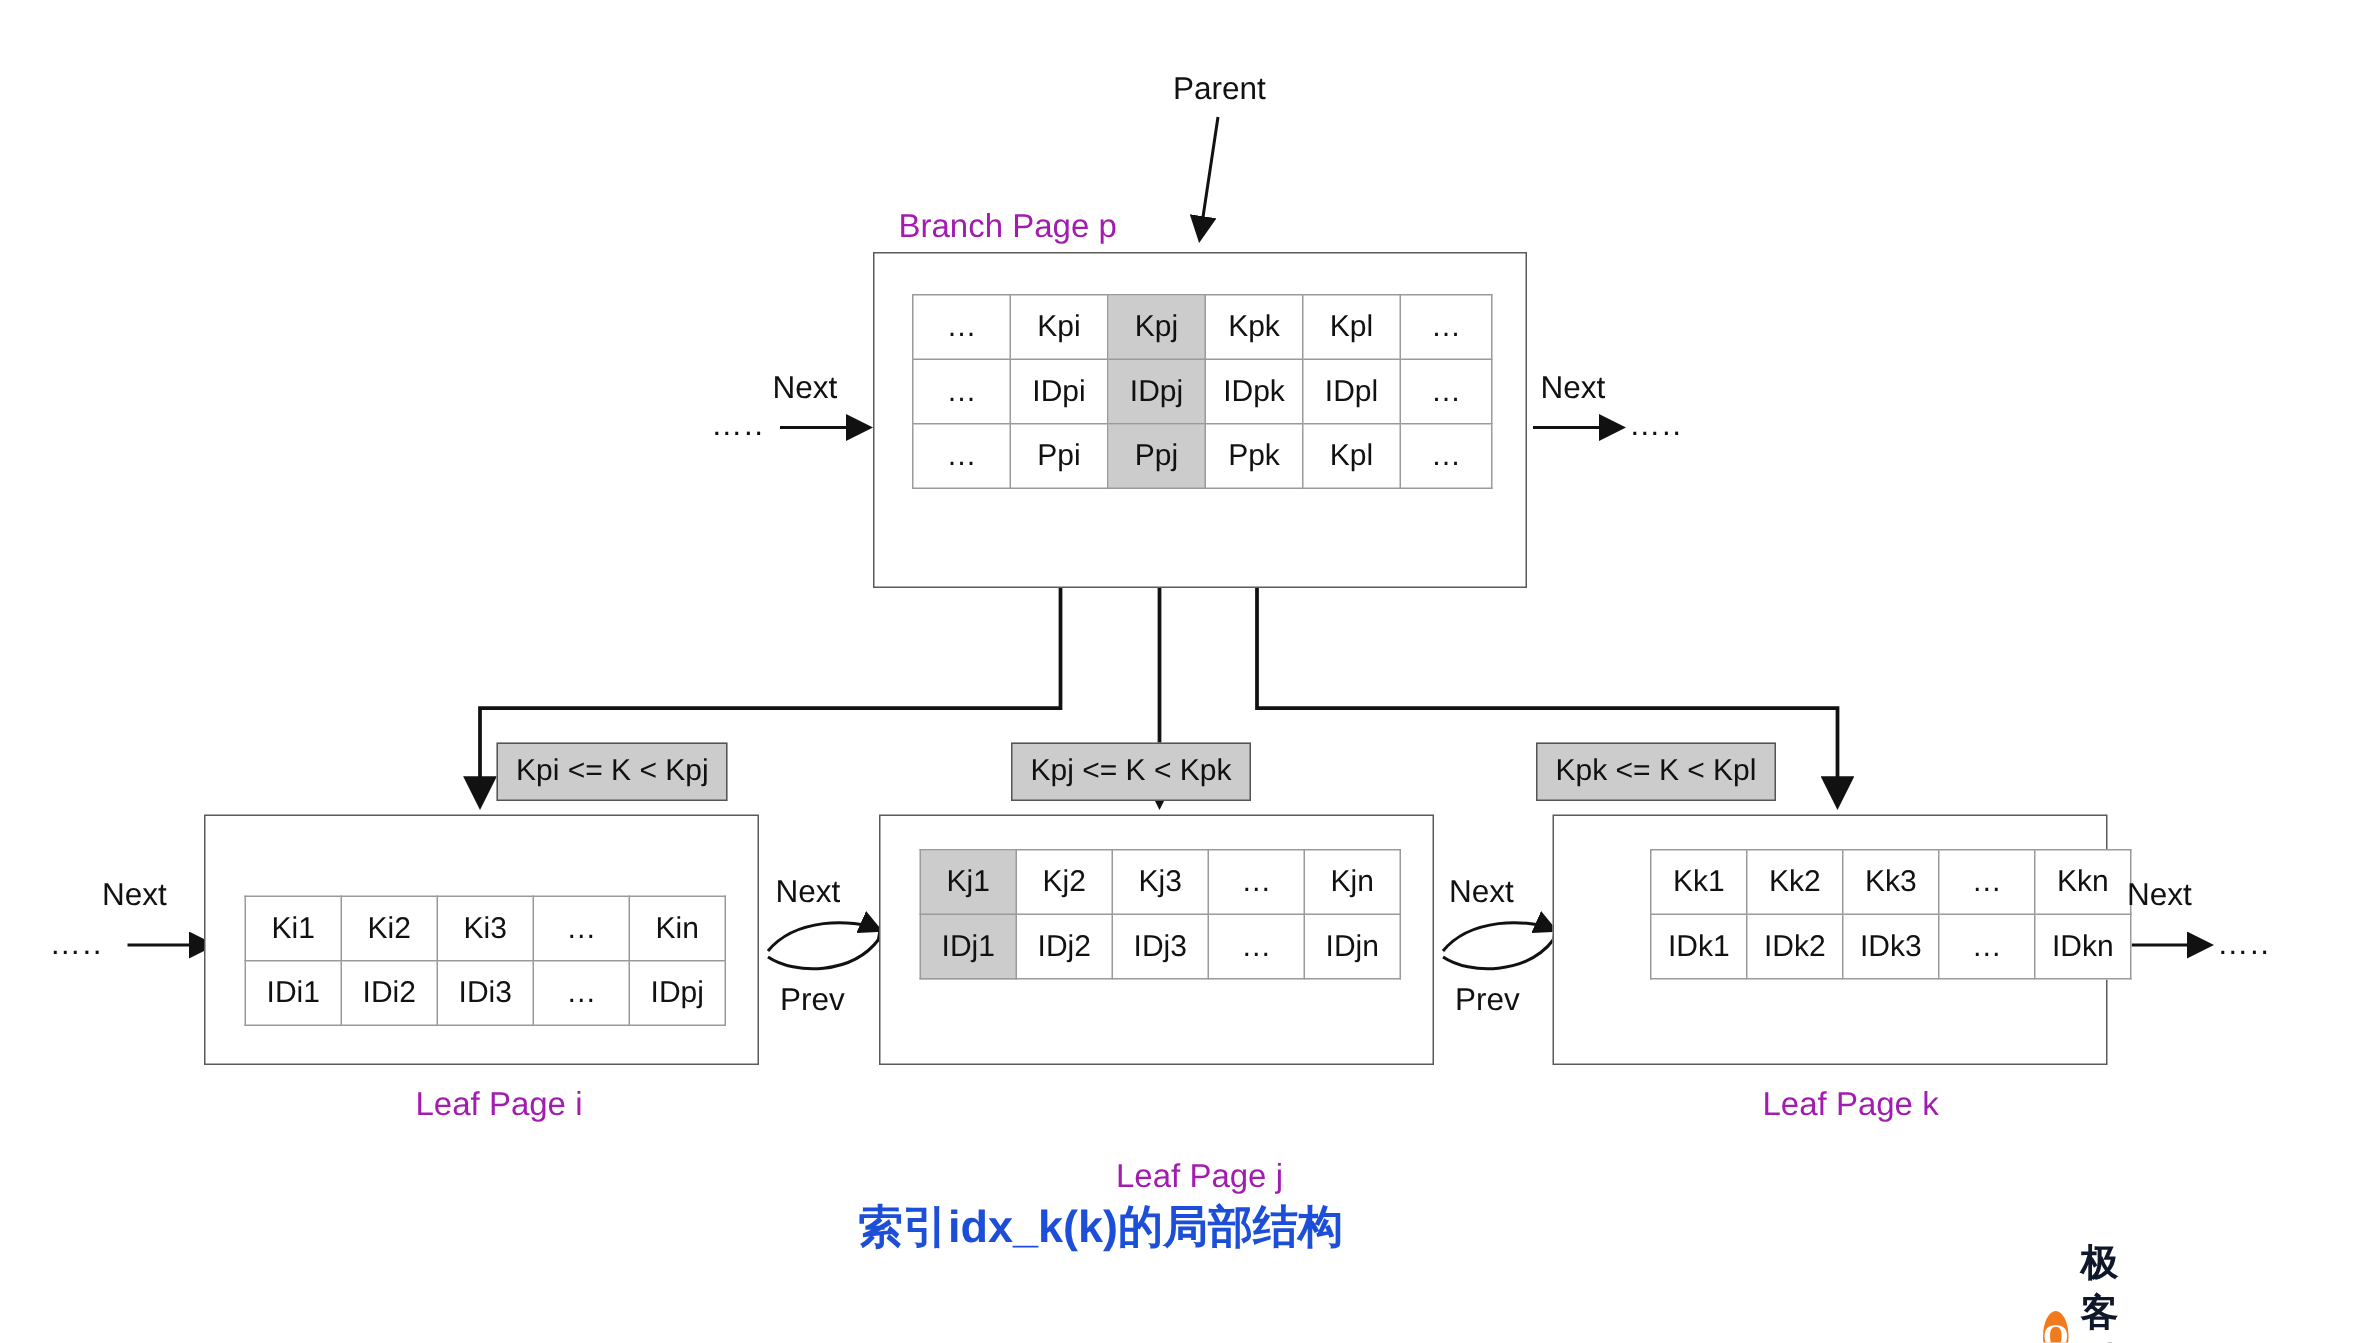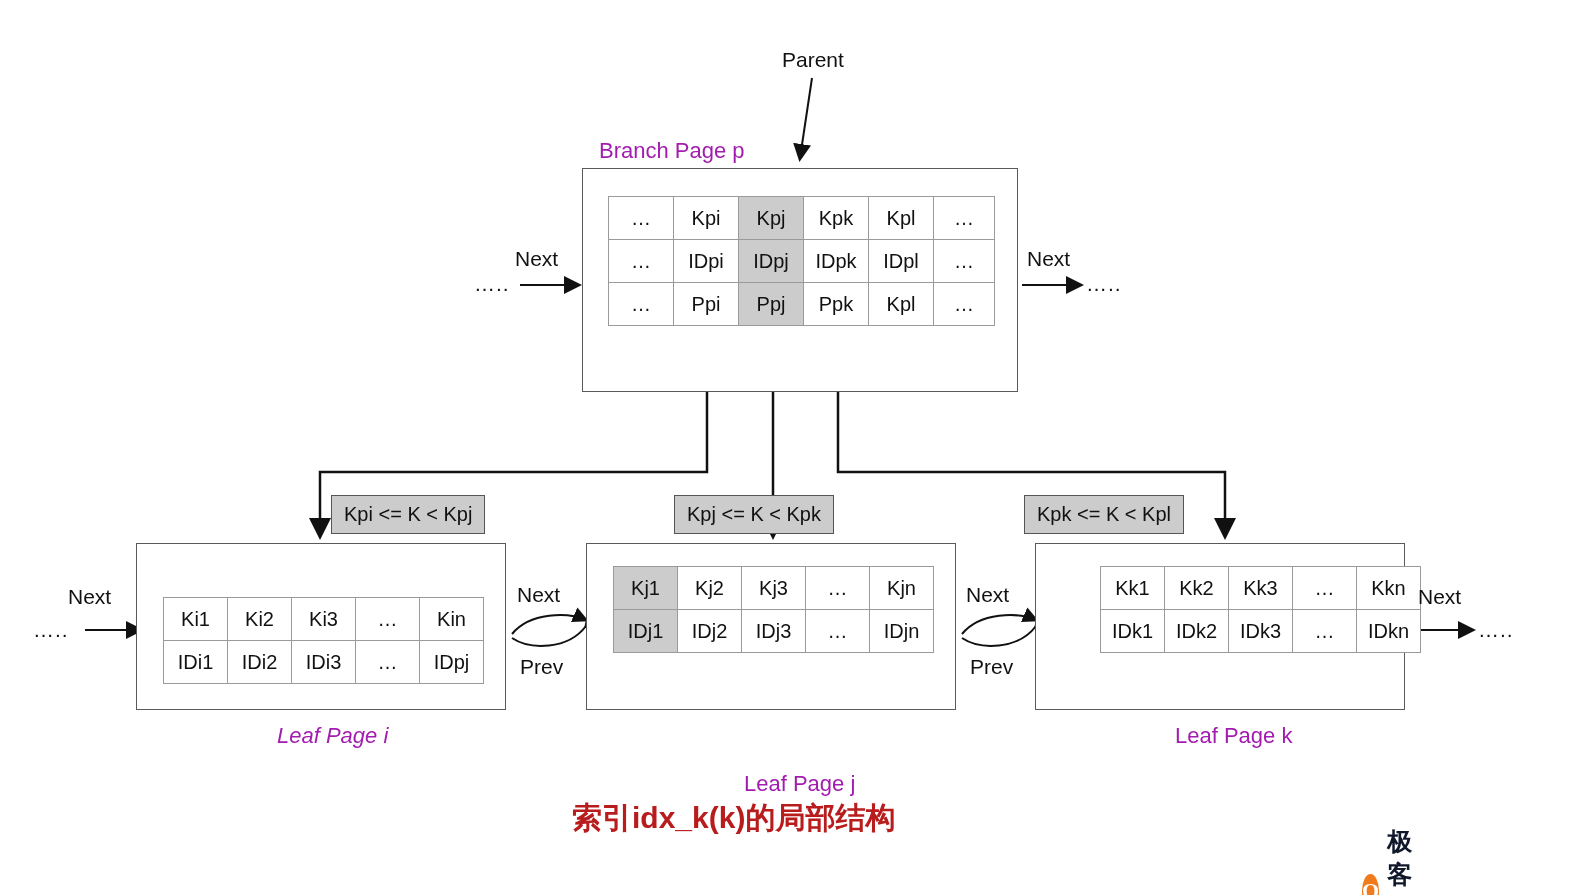--- a/index.html
+++ b/index.html
@@ -78,21 +78,21 @@
     font-size: 20px;
     color: #111;
     padding: 7px 12px;
     white-space: nowrap;
     box-sizing: border-box;
   }
   .title {
     position: absolute;
     font-size: 30px;
     font-weight: bold;
-    color: #b91c1c;
+    color: #1d4ed8;
     white-space: nowrap;
   }
   
   .wm {
     position: absolute;
     display: flex;
     align-items: center;
     gap: 8px;
   }
   .wm-circle {
@@ -224,21 +224,21 @@
       </tr>
       <tr>
         <td>IDi1</td>
         <td>IDi2</td>
         <td>IDi3</td>
         <td>…</td>
         <td>IDpj</td>
       </tr>
     </tbody>
   </table>
-  <div class="caption" style="left:277px; top:723px;font-style:italic;">Leaf Page i</div>
+  <div class="caption" style="left:277px; top:723px;">Leaf Page i</div>
 
   <div class="page-box" style="left:586px; top:543px; width:370px; height:167px;"></div>
   <table class="grid" style="left:613px; top:566px; width:320px;">
     <colgroup>
       <col style="width:64px">
         <col style="width:64px">
         <col style="width:64px">
       <col style="width:64px">
         <col style="width:64px">
     </colgroup>

